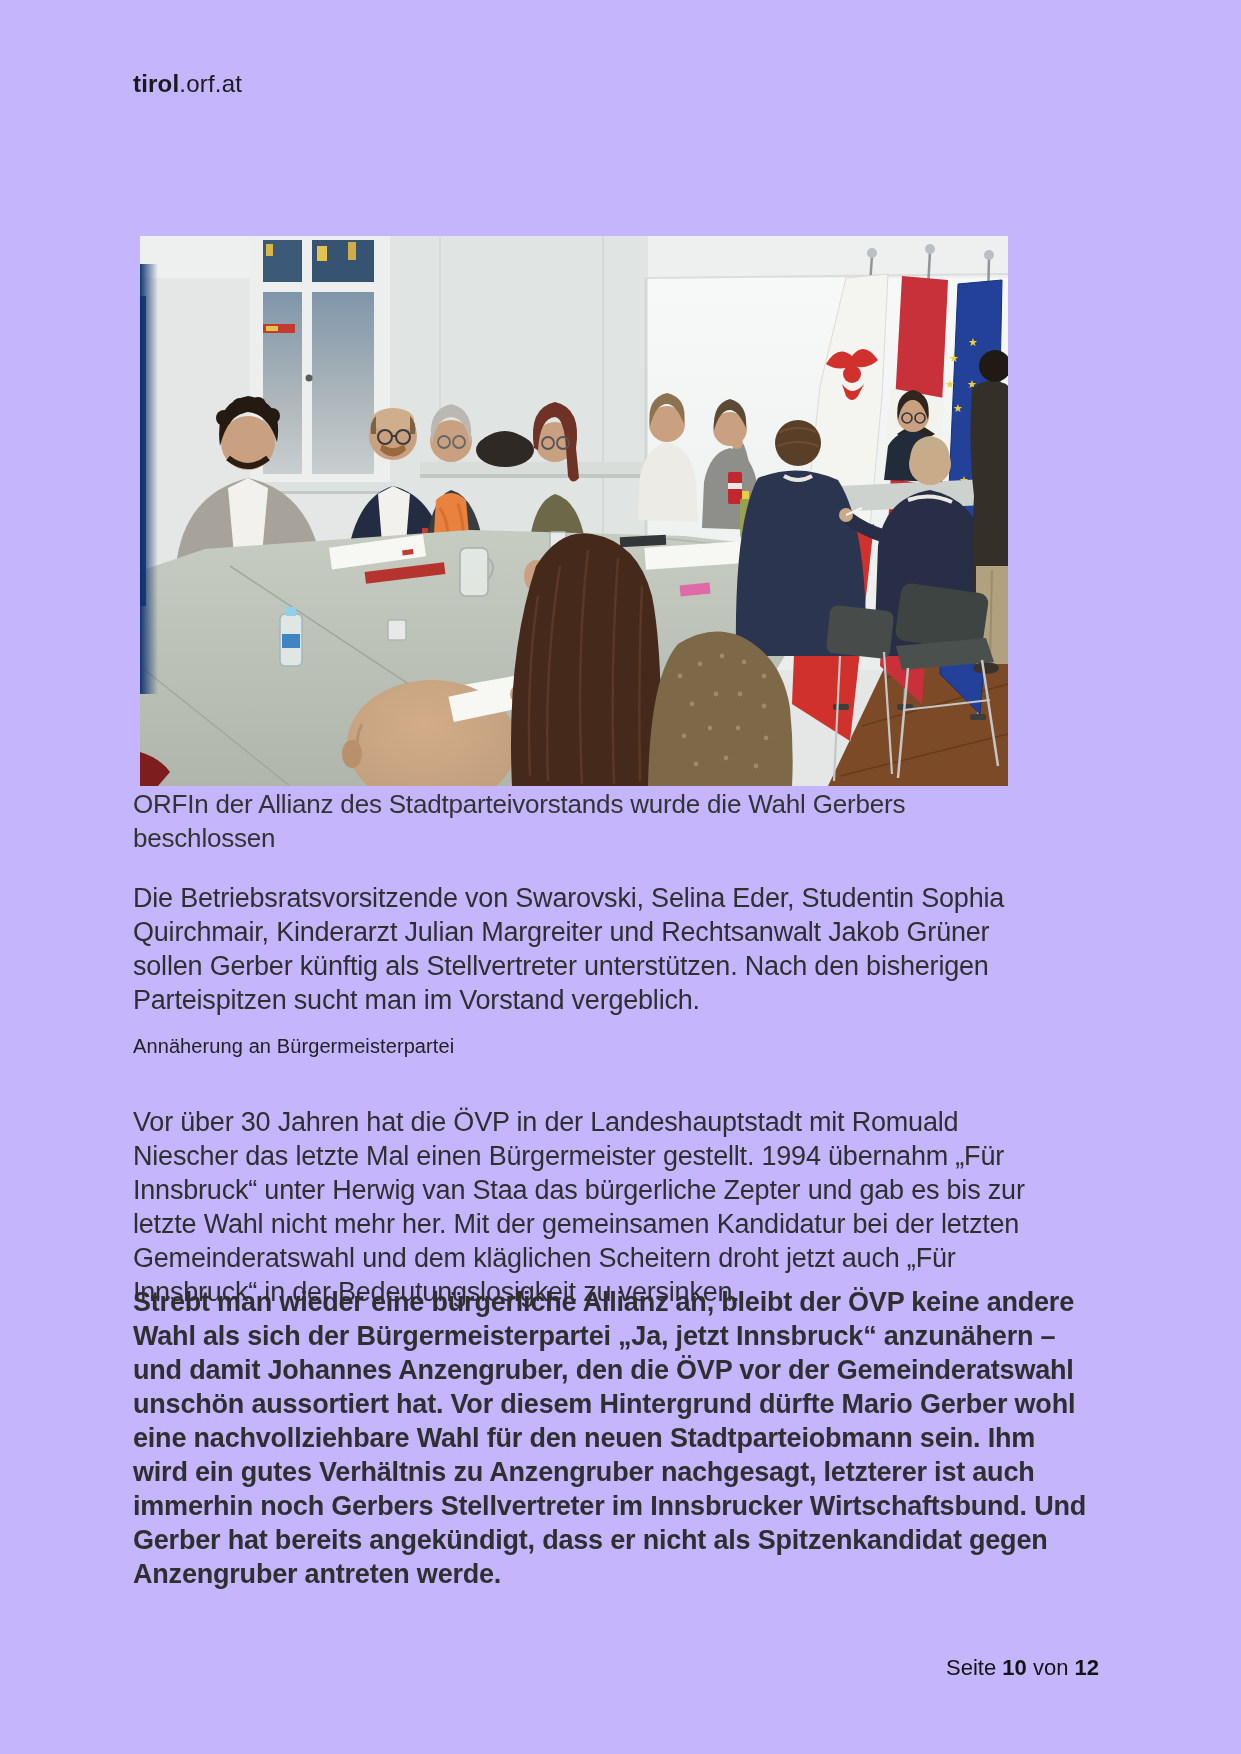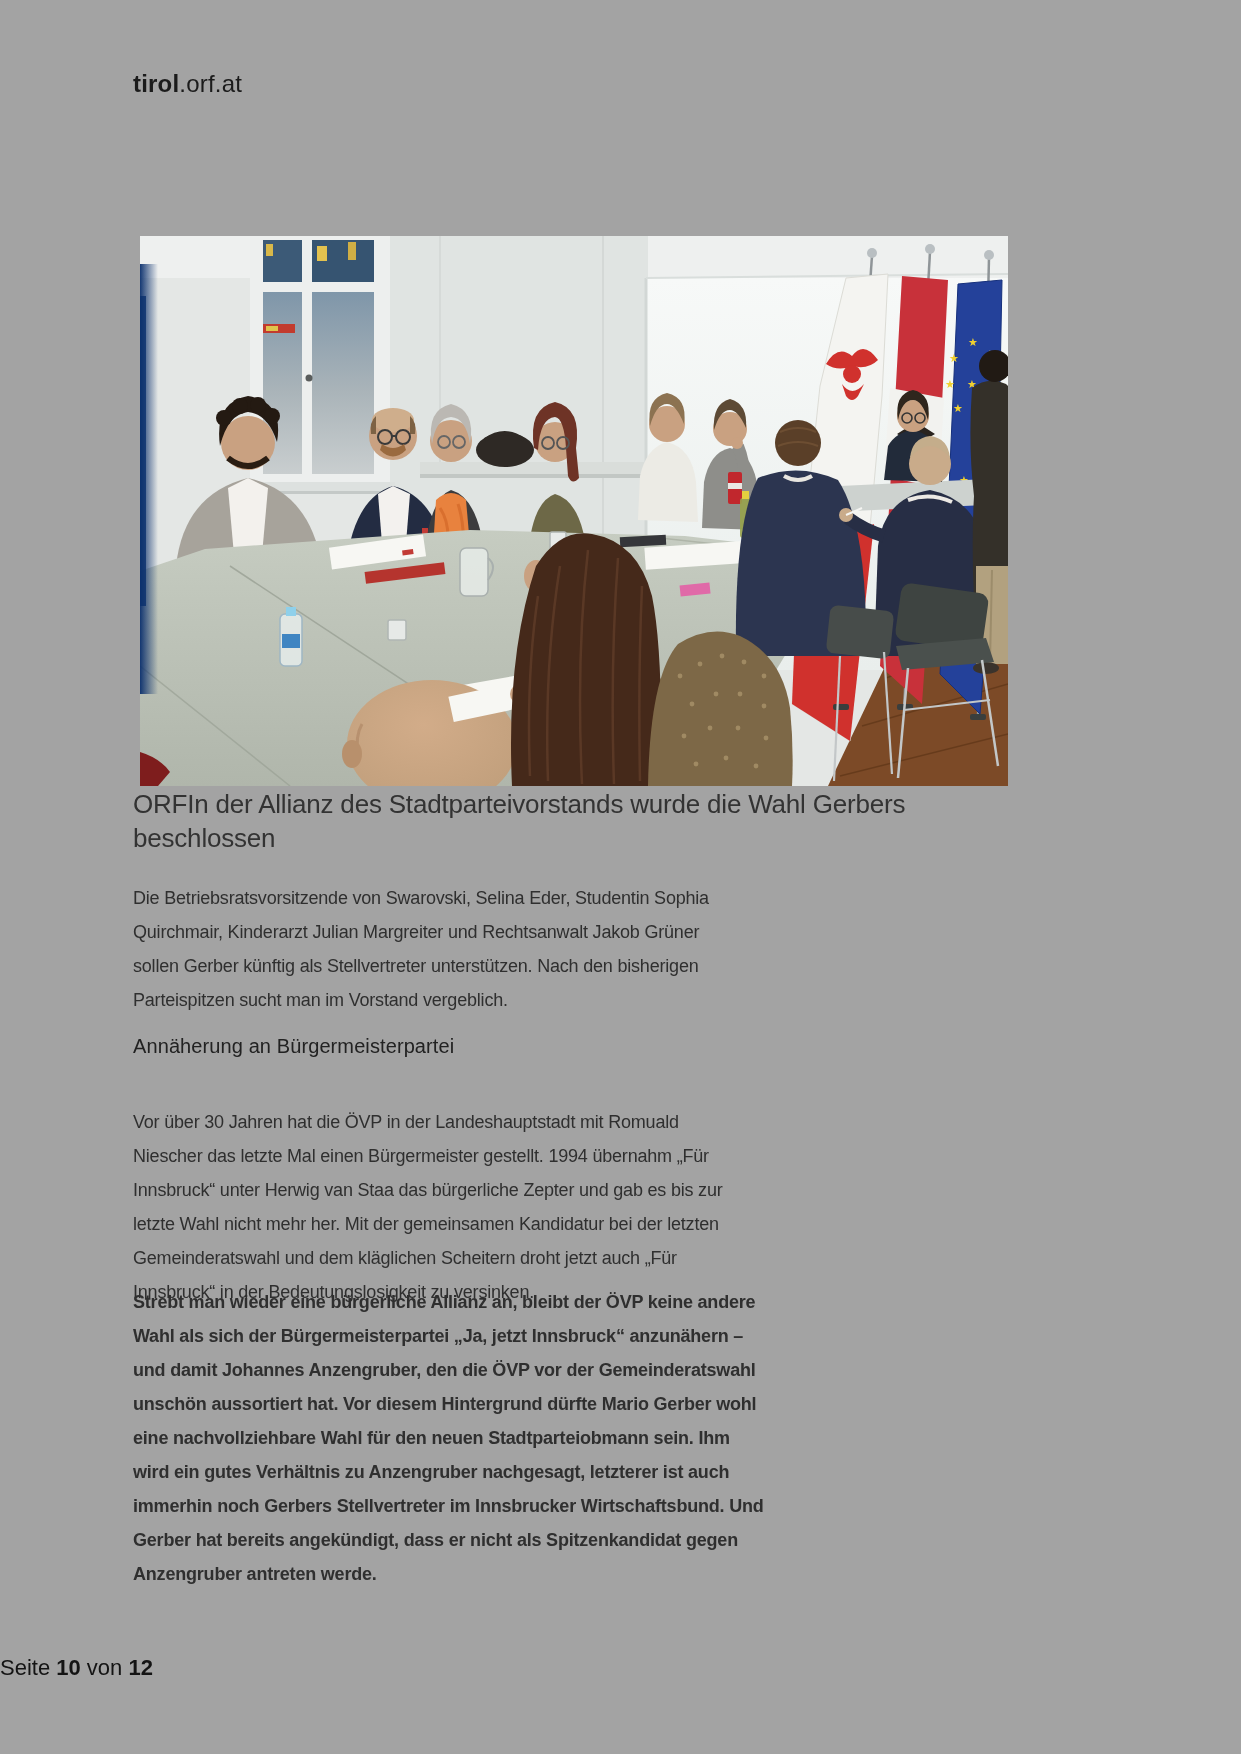--- a/index.html
+++ b/index.html
@@ -1,52 +1,52 @@
 <!DOCTYPE html>
 <html><head>
 <meta charset="utf-8">
 <style>
   html,body{margin:0;padding:0;}
   body{
     width:1241px;height:1754px;background:#ffffff;
     font-family:"Liberation Sans", sans-serif;color:#2e2e2e;
     position:relative;overflow:hidden;
   }
-  .page{position:absolute;inset:0;width:1241px;height:1754px;background:#a3a3a3;}
+  .page{position:absolute;inset:0;width:1241px;height:1754px;background:#c4b5fd;}
   .site-header{
     position:absolute;left:133px;top:70px;
     font-size:24px;color:#1b1b1b;letter-spacing:0.2px;
   }
   .site-header .b{font-weight:bold;}
   .photo{
     position:absolute;left:140px;top:236px;width:868px;height:550px;margin:0;
     overflow:hidden;background:#e4e7e5;
   }
   .photo svg{display:block;}
   .caption{
     position:absolute;left:133px;top:787px;width:940px;
     font-size:26px;line-height:34px;color:#333333;
     white-space:pre;letter-spacing:-0.2px;
   }
   .body-text{
     position:absolute;left:133px;width:960px;
-    font-size:18px;line-height:34px;color:#2f2f2f;
+    font-size:27px;line-height:34px;color:#2f2f2f;
     white-space:pre;letter-spacing:-0.2px;
   }
   .lead{top:881px;}
   .subheading{
     position:absolute;left:133px;top:1033px;margin:0;
     font-size:20px;line-height:26px;font-weight:normal;color:#222222;
     letter-spacing:0.1px;
     text-align:center;
   }
   .p1{top:1105px;}
   .p2{top:1285px;font-weight:bold;}
   .page-footer{
-    position:absolute;left:0;top:1655px;width:1099px;text-align:left;
+    position:absolute;left:0;top:1655px;width:1099px;text-align:right;
     font-size:22px;color:#141414;
   }
   .page-footer b{font-weight:bold;}
 </style>
 </head>
 <body>
 
 <div class="page">
 
   <div class="site-header"><span class="b">tirol</span><span>.orf.at</span></div>

